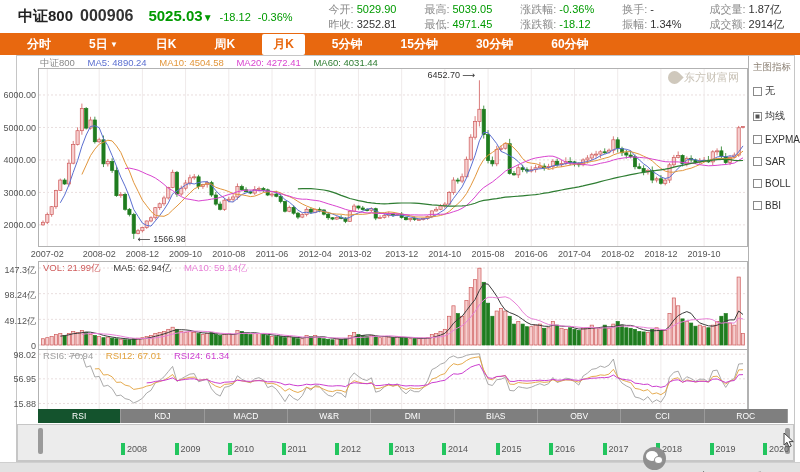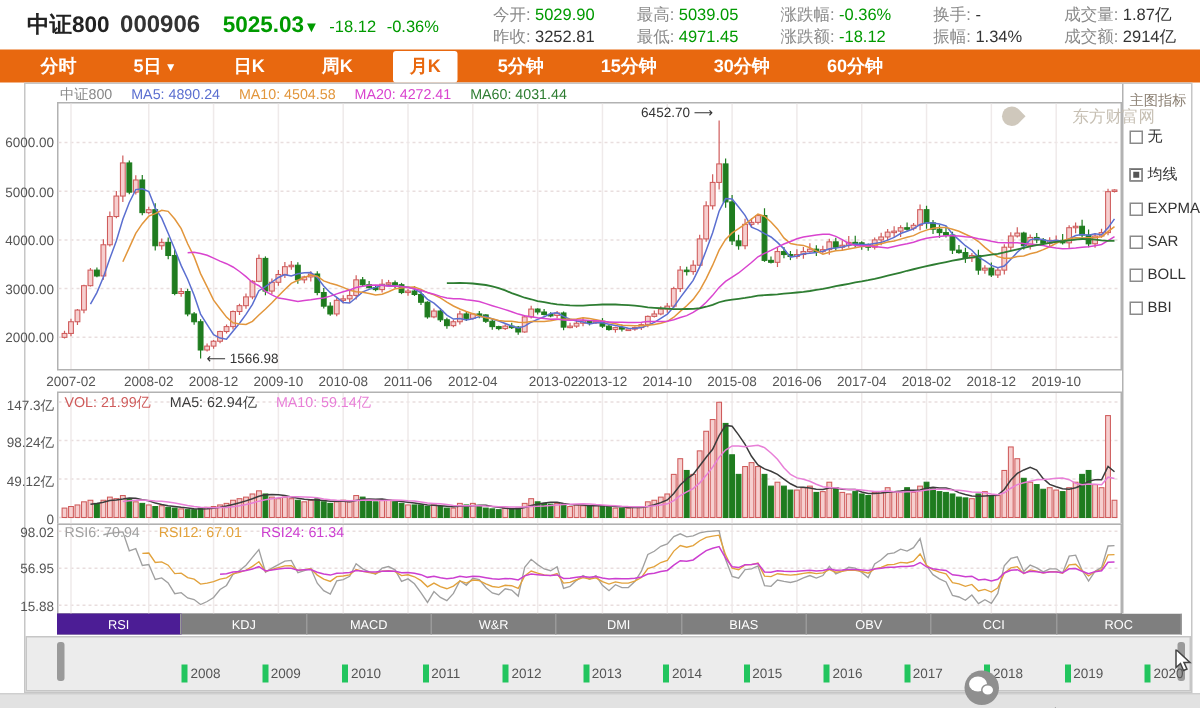--- a/index.html
+++ b/index.html
@@ -39,36 +39,36 @@
 .legend{position:absolute;font-size:9.5px;white-space:nowrap;z-index:5;}
 .legend span{margin-right:10px;}
 .axis-label{position:absolute;font-size:9px;color:#555;width:35px;text-align:right;white-space:nowrap;}
 .xlabel{position:absolute;top:249px;font-size:9px;color:#555;width:52px;text-align:center;}
 .annotation{position:absolute;font-size:9px;color:#333;white-space:nowrap;z-index:6;}
 
 
 .ind-tabs{position:absolute;left:38px;top:409px;width:750px;height:14px;background:#7f7f7f;display:flex;}
 .ind-tab{flex:1;color:#fff;font-size:8.5px;display:flex;align-items:center;justify-content:center;
   border-right:1px solid #9a9a9a;cursor:pointer;}
-.ind-tab.active{background:#4c1d95;}
+.ind-tab.active{background:#14532d;}
 
 
 .timeline{position:absolute;left:17px;top:424px;width:777px;height:37px;background:#ececec;border:1px solid #c6c6c6;}
 .year{position:absolute;bottom:5px;font-size:9px;color:#555;border-left:4px solid #22c55e;padding-left:2px;height:12px;line-height:12px;}
 .handle{position:absolute;width:5px;height:26px;top:3px;background:#9a9a9a;border-radius:2px;cursor:ew-resize;}
 
 
 .right-panel{position:absolute;left:748px;top:56px;width:46px;height:353px;background:#fff;border-left:1px solid #b2b2b2;padding:5px 0 0 4px;}
 .rp-title{font-size:9.5px;color:#8a7f72;margin-bottom:10px;white-space:nowrap;}
 .rp-opt{display:flex;align-items:center;margin-bottom:11px;font-size:10px;color:#333;cursor:pointer;white-space:nowrap;}
 .cbx{display:inline-block;width:9px;height:9px;border:1px solid #8a8a8a;margin-right:3px;background:#fff;flex:0 0 9px;}
 .cbx.checked{background:#555;box-shadow:inset 0 0 0 1.5px #fff;}
 
 
-.em-watermark{position:absolute;left:668px;top:70px;color:#c7c0b4;font-size:11px;white-space:nowrap;z-index:4;display:flex;align-items:center;gap:31px;}
+.em-watermark{position:absolute;left:668px;top:70px;color:#c7c0b4;font-size:11px;white-space:nowrap;z-index:4;display:flex;align-items:center;}
 .em-watermark .swoosh{display:inline-block;width:13px;height:13px;margin-right:3px;border-radius:60% 0 60% 60%;
   background:#cfc8bc;transform:rotate(45deg);}
 .wc-watermark{position:absolute;left:643px;top:424px;display:flex;align-items:center;z-index:7;}
 .wc-icon{width:23px;height:23px;border-radius:50%;background:#8f8f8f;position:relative;margin-right:5px;}
 .wc-icon .b1{position:absolute;left:3px;top:4px;width:12px;height:10px;border-radius:50%;background:#fff;}
 .wc-icon .b2{position:absolute;left:11px;top:9px;width:9px;height:8px;border-radius:50%;background:#fff;border:1px solid #8f8f8f;}
 .wc-text{font-size:18px;font-weight:bold;color:#111;letter-spacing:2px;white-space:nowrap;margin-top:45px;}
 
 .page-scrollbar{position:absolute;left:0;top:462px;width:800px;height:10px;background:#e2e2e2;border-top:1px solid #cfcfcf;}
 .cursor-arrow{position:absolute;left:783px;top:433px;z-index:9;}
@@ -718,21 +718,21 @@
       <div class="axis-label" style="left: 1px; top: 398.972px;">15.88</div>
     </div>
   <div id="xLabels">
       <div class="xlabel" style="left: 21.321px;">2007-02</div>
       <div class="xlabel" style="left: 73.1728px;">2008-02</div>
       <div class="xlabel" style="left: 116.383px;">2008-12</div>
       <div class="xlabel" style="left: 159.593px;">2009-10</div>
       <div class="xlabel" style="left: 202.802px;">2010-08</div>
       <div class="xlabel" style="left: 246.012px;">2011-06</div>
       <div class="xlabel" style="left: 289.222px;">2012-04</div>
-      <div class="xlabel" style="left: 343px;">2013-02</div>
+      <div class="xlabel" style="left: 329px;">2013-02</div>
       <div class="xlabel" style="left: 375.642px;">2013-12</div>
       <div class="xlabel" style="left: 418.852px;">2014-10</div>
       <div class="xlabel" style="left: 462.062px;">2015-08</div>
       <div class="xlabel" style="left: 505.272px;">2016-06</div>
       <div class="xlabel" style="left: 548.481px;">2017-04</div>
       <div class="xlabel" style="left: 591.691px;">2018-02</div>
       <div class="xlabel" style="left: 634.901px;">2018-12</div>
       <div class="xlabel" style="left: 678.111px;">2019-10</div>
     </div>
   <div id="annotations">

